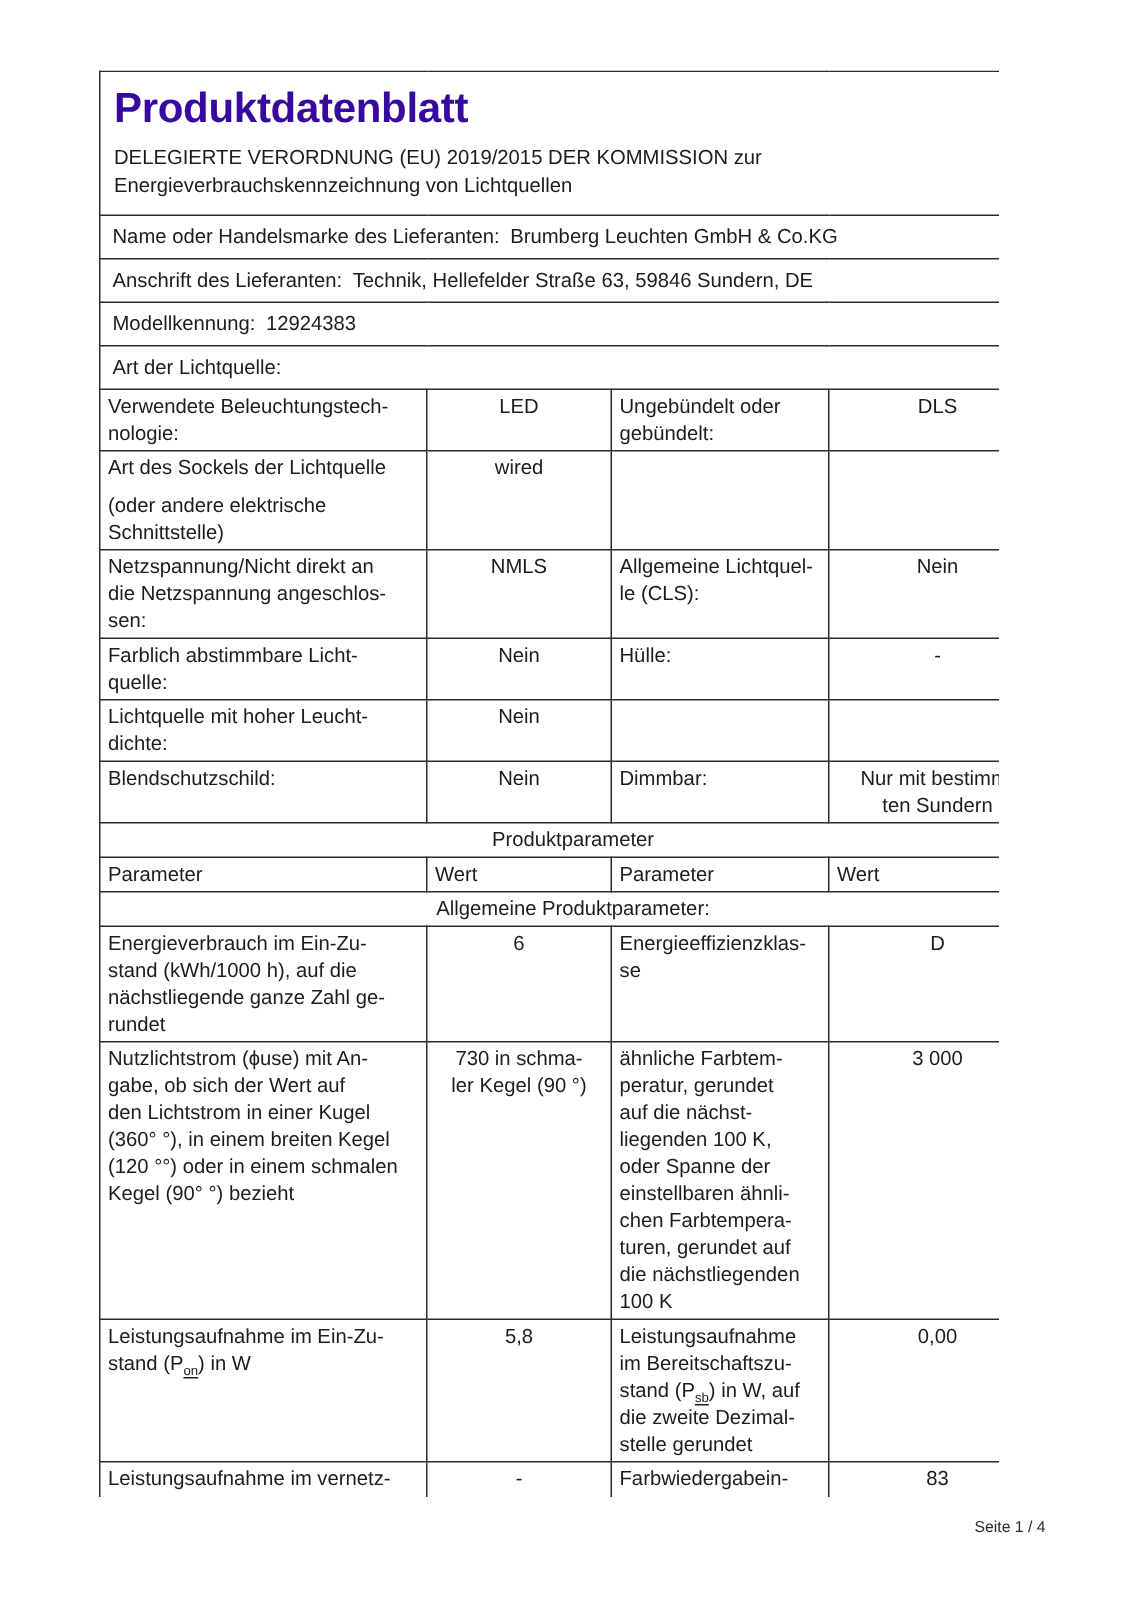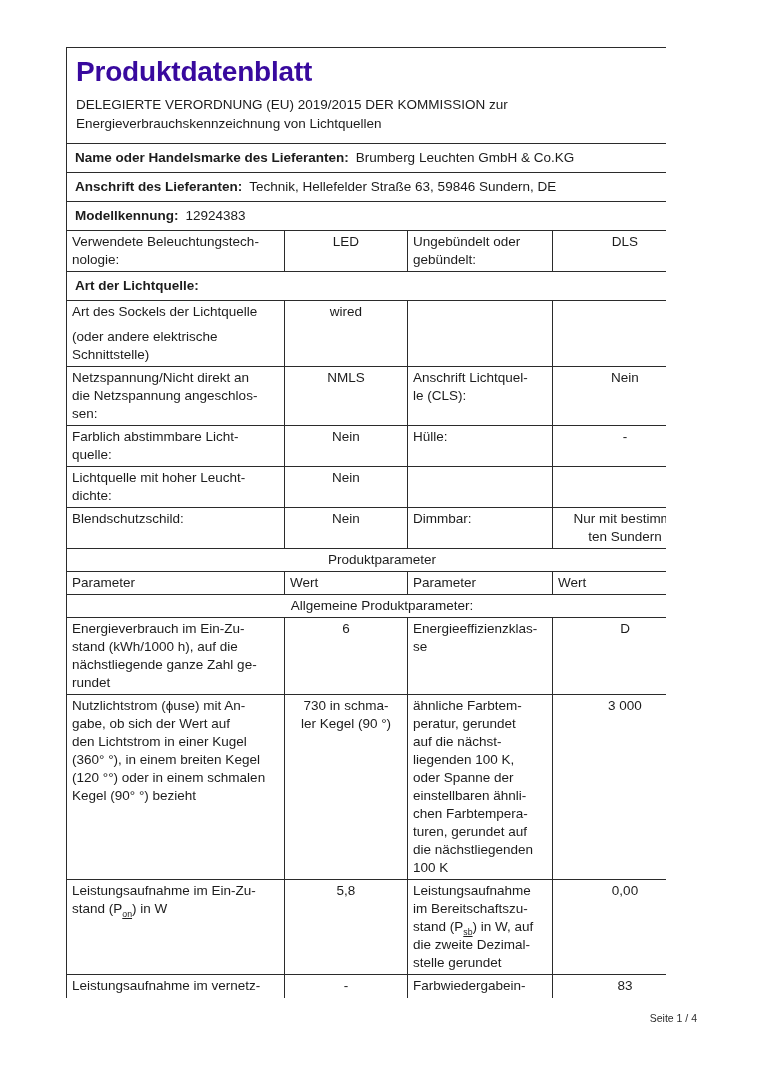--- a/index.html
+++ b/index.html
@@ -23,21 +23,21 @@
   .pre{white-space:pre-line;}
   .cell-val{text-align:center;}
   .sec-cell{text-align:center;font-weight:normal;}
   .title-cell{padding:8px 9px 10px 9px;}
   .doc-title{
     font-size:28px;font-weight:bold;color:#38099e;
     line-height:32px;margin:0 0 8px 0;letter-spacing:-0.2px;
   }
   .doc-subtitle{font-size:13.5px;line-height:18.5px;}
   .info-cell{padding:5px 8px;}
-  .info-label{font-weight:bold;}
+  .info-label{font-weight:normal;}
   .info-value{padding-left:7px;}
   .para2{margin-top:7px;}
   .row-last td{height:90px;}
   sub{font-size:0.65em;line-height:0;text-decoration:underline;}
   .footer{
     position:absolute;top:1012px;right:67px;
     font-size:10.5px;color:#2b2b2b;
   }
 </style>
 </head>
@@ -64,49 +64,49 @@
     <tr>
       <td colspan="4" class="info-cell"><span class="info-label">Name oder Handelsmarke des Lieferanten:</span><span class="info-value">Brumberg Leuchten GmbH &amp; Co.KG</span></td>
     </tr>
     <tr>
       <td colspan="4" class="info-cell"><span class="info-label">Anschrift des Lieferanten:</span><span class="info-value">Technik, Hellefelder Straße 63, 59846 Sundern, DE</span></td>
     </tr>
     <tr>
       <td colspan="4" class="info-cell"><span class="info-label">Modellkennung:</span><span class="info-value">12924383</span></td>
     </tr>
     <tr>
+      <td colspan="4" class="info-cell"><span class="info-label">Art der Lichtquelle:</span></td>
+    </tr>
+
+    <tr>
       <td><span class="pre">Verwendete Beleuchtungstech-
 nologie:</span></td>
       <td class="cell-val"><span class="pre">LED</span></td>
       <td><span class="pre">Ungebündelt oder
 gebündelt:</span></td>
       <td class="cell-val"><span class="pre">DLS</span></td>
-    </tr>
-
-    <tr>
-      <td colspan="4" class="info-cell"><span class="info-label">Art der Lichtquelle:</span></td>
     </tr>
 
     <tr>
       <td>
         <div class="pre">Art des Sockels der Lichtquelle</div>
         <div class="pre para2">(oder andere elektrische
 Schnittstelle)</div>
       </td>
       <td class="cell-val"><span class="pre">wired</span></td>
       <td><span class="pre"></span></td>
       <td class="cell-val"><span class="pre"></span></td>
     </tr>
 
     <tr>
       <td><span class="pre">Netzspannung/Nicht direkt an
 die Netzspannung angeschlos-
 sen:</span></td>
       <td class="cell-val"><span class="pre">NMLS</span></td>
-      <td><span class="pre">Anschrift Lichtquel-
+      <td><span class="pre">Allgemeine Lichtquel-
 le (CLS):</span></td>
       <td class="cell-val"><span class="pre">Nein</span></td>
     </tr>
 
     <tr>
       <td><span class="pre">Farblich abstimmbare Licht-
 quelle:</span></td>
       <td class="cell-val"><span class="pre">Nein</span></td>
       <td><span class="pre">Hülle:</span></td>
       <td class="cell-val"><span class="pre">-</span></td>

